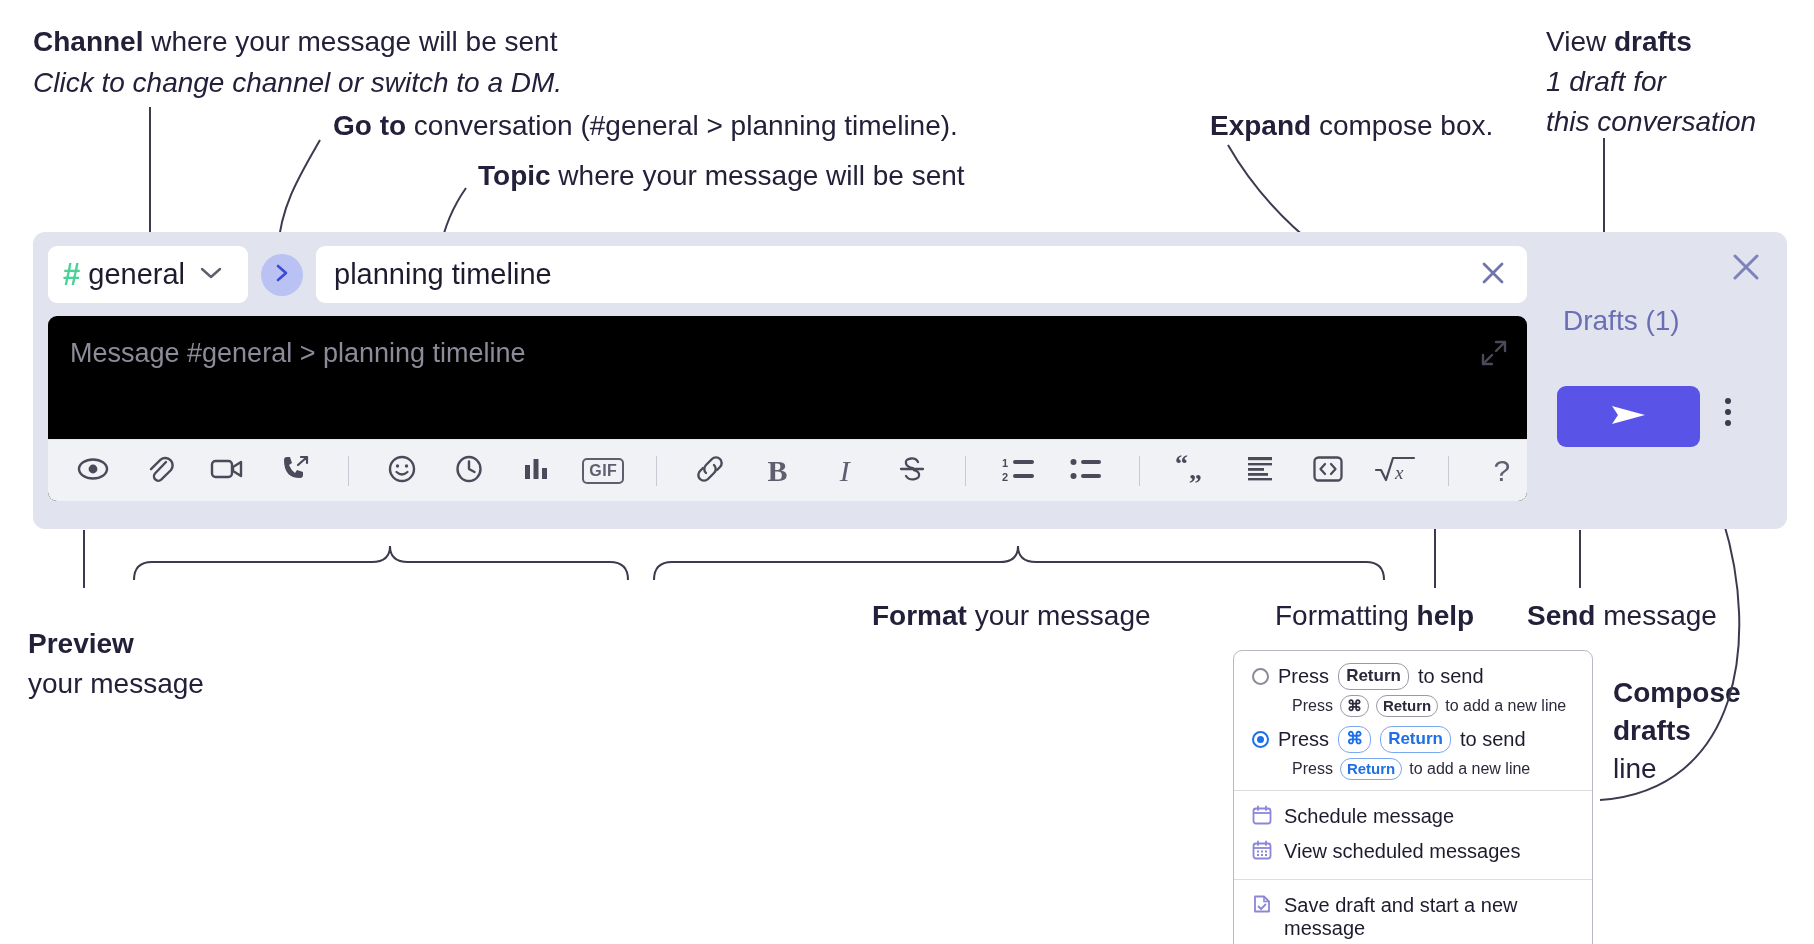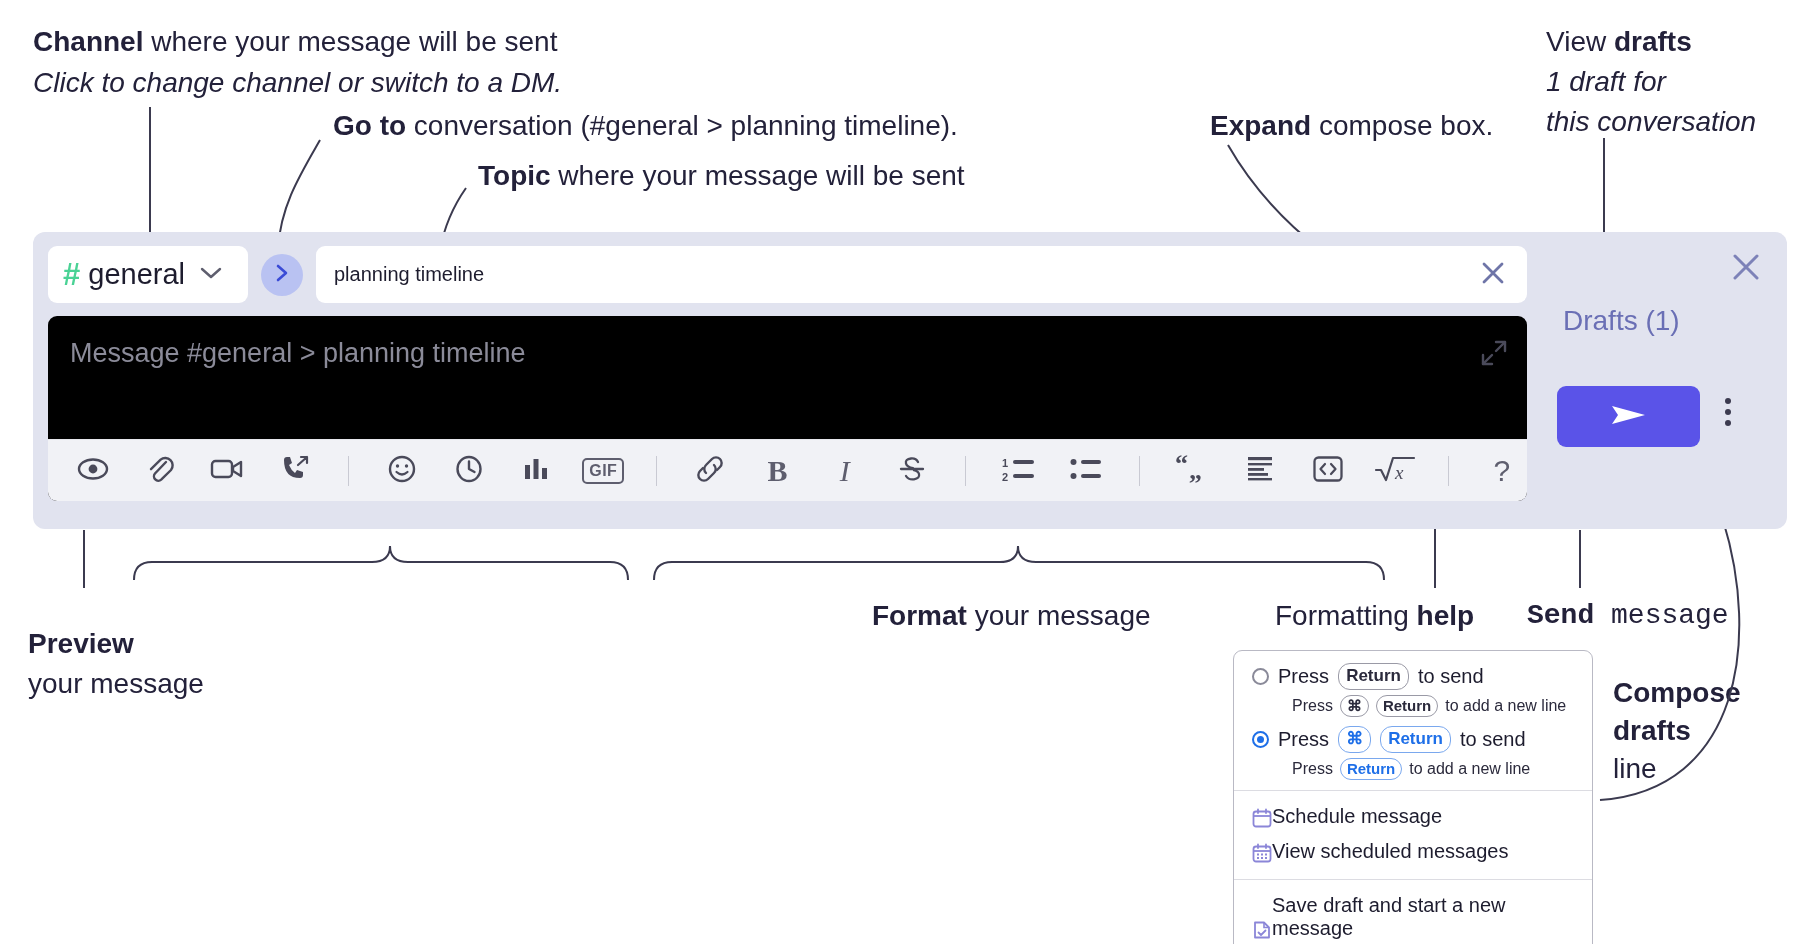--- a/index.html
+++ b/index.html
@@ -48,21 +48,21 @@
     width: 42px; height: 42px; border-radius: 50%;
     background: #b9c2f2; display: flex; align-items: center; justify-content: center;
     flex: 0 0 auto;
   }
 
   .topic-field {
     flex: 1; height: 57px; background: #fff; border-radius: 9px;
     display: flex; align-items: center; padding: 0 18px 0 18px;
     position: relative;
   }
-  .topic-value { font-size: 20px; color: #1d1c2e; flex: 1; }
+  .topic-value { font-size: 29px; color: #1d1c2e; flex: 1; }
 
   .msgbox {
     margin-top: 13px;
     background: #000000; border-radius: 9px;
     height: 185px; position: relative;
     display: flex; flex-direction: column;
   }
   .msg-placeholder {
     font-size: 27px; color: #8b8b99;
     padding: 22px 0 0 22px;
@@ -120,21 +120,21 @@
   .radio.on::after { content:''; position:absolute; left:3px; top:3px; width:7px; height:7px; border-radius:50%; background:#1e6fe8; }
   .key {
     border: 1.5px solid #9a9aa6; border-radius: 12px;
     padding: 1px 7px; font-size: 17px; color: #2b2a3c;
     line-height: 1.35; display: inline-block; font-weight: bold;
   }
   .key.sm { font-size: 15px; padding: 0px 6px; }
   .key.blue { border-color: #7aa8ee; color: #1e6fe8; }
   .optlabel { font-size: 20px; color: #1d1c2e; }
   .menu-div { height: 1px; background: #dcdce2; margin: 10px 0 8px 0; }
-  .mi { display: flex; align-items: flex-end; padding: 6px 0 6px 18px; font-size: 20px; color: #1d1c2e; }
+  .mi { display: flex; align-items: flex-start; gap: 12px; padding: 6px 0 6px 18px; font-size: 20px; color: #1d1c2e; }
   .mi .ic { width: 20px; height: 20px; display: flex; align-items: center; justify-content: center; flex: 0 0 auto; }
 </style>
 </head>
 <body>
 
 <div id="root">
 
   <div class="anno sz28" style="left:33px; top:24px;">
     <div><b>Channel</b><span> where your message will be sent</span></div>
     <div style="margin-top:5px;"><i>Click to change channel or switch to a DM.</i></div>
@@ -165,21 +165,21 @@
 
 
   <div class="anno sz28" style="left:872px; top:598px;">
     <b>Format</b><span> your message</span>
   </div>
 
   <div class="anno sz28" style="left:1275px; top:598px;">
     <span>Formatting </span><b>help</b>
   </div>
 
-  <div class="anno sz28" style="left:1527px; top:598px;font-family:Liberation Mono, monospace;">
+  <div class="anno sz28" style="left:1527px; top:598px;">
     <b>Send</b><span> message</span>
   </div>
 
   <div class="anno sz28" style="left:1613px; top:675px;">
     <div><b>Compose</b></div>
     <div style="margin-top:2px;"><b>drafts</b></div>
     <div style="margin-top:2px;"><span>line</span></div>
   </div>
 
   <svg class="overlay" viewBox="0 0 1814 944">

